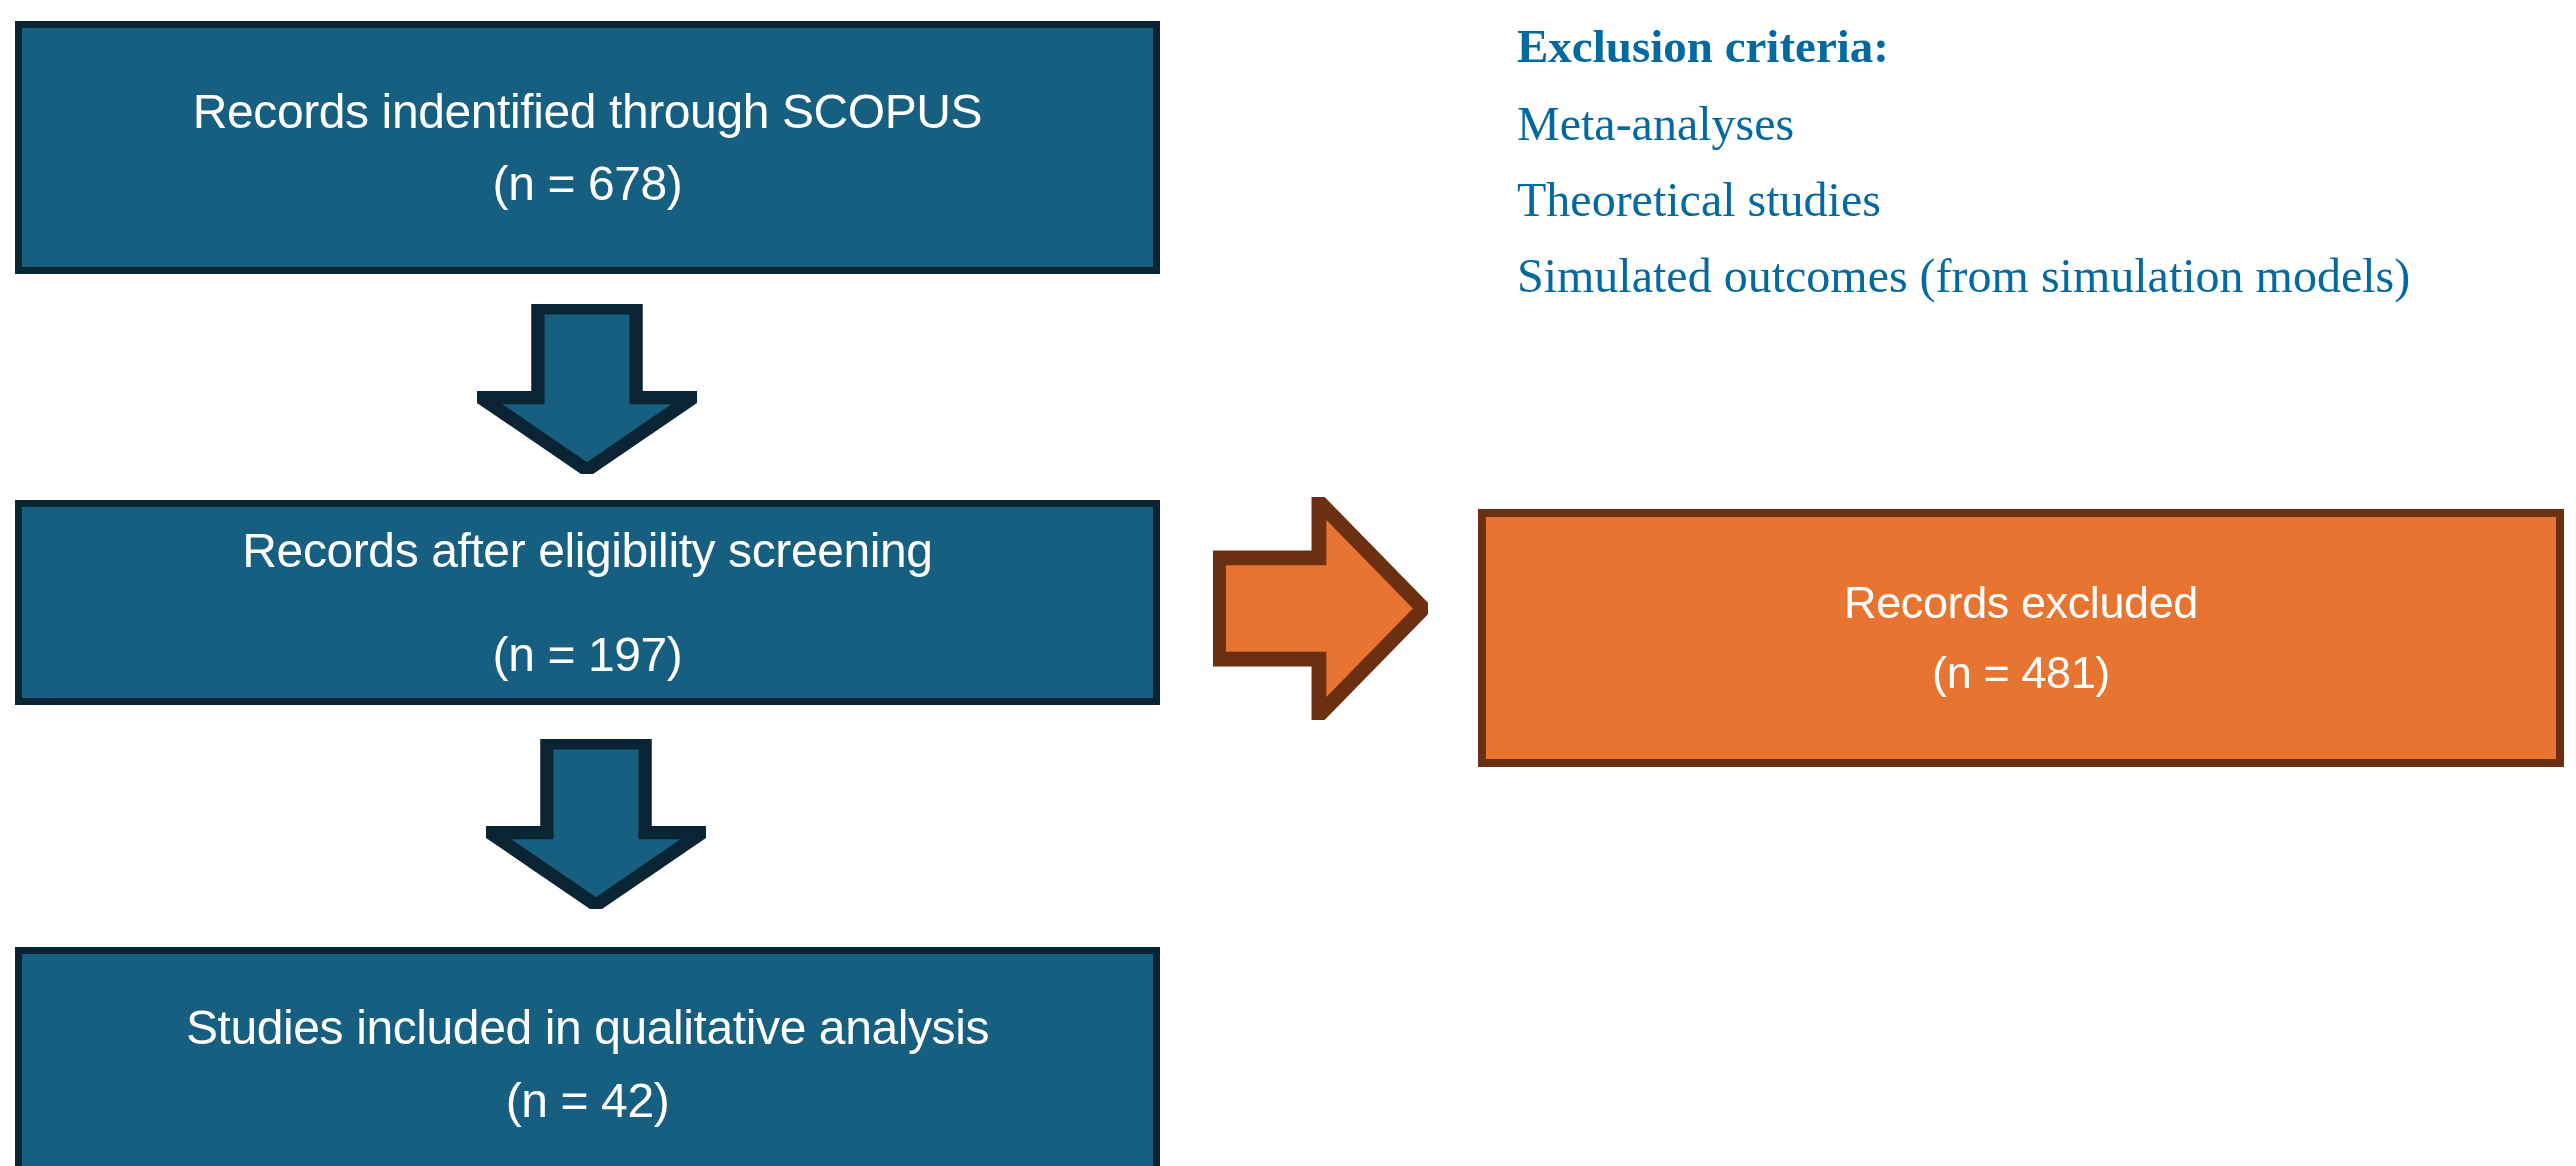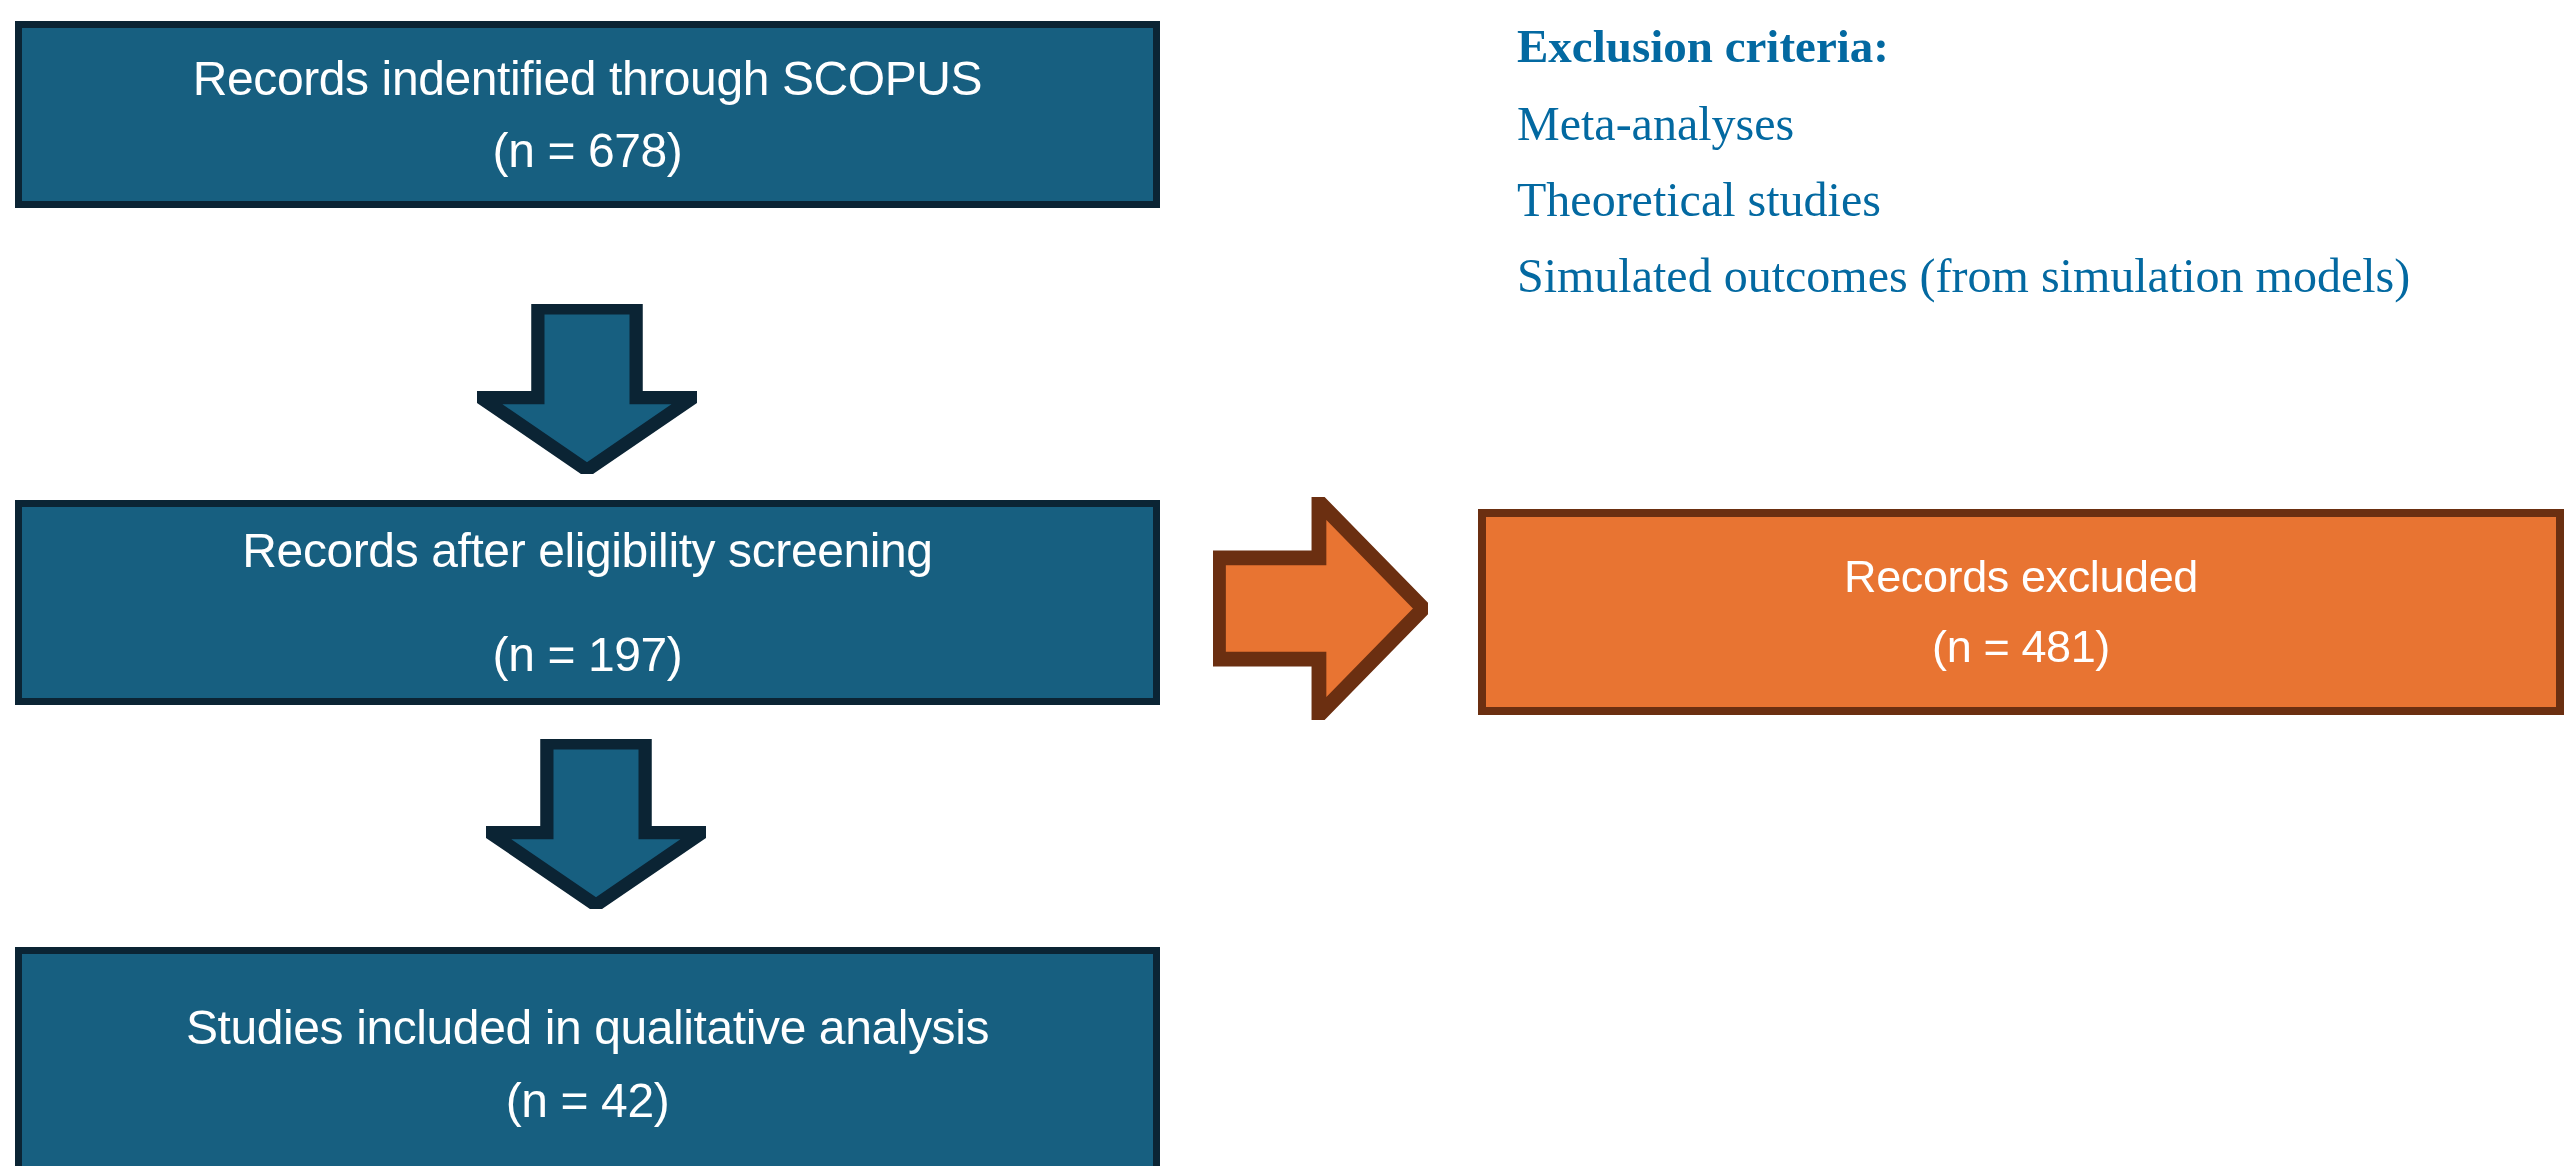--- a/index.html
+++ b/index.html
@@ -44,37 +44,37 @@
     background: #175f80;
     border: 7px solid #0b2434;
   }
   .node.orange {
     background: #e87432;
     border: 8.6px solid #6b2f11;
   }
 
   #box-identified {
     left: 15px;  top: 21px;
-    width: 1145px; height: 187px;
+    width: 1145px; height: 253px;
     font-size: 48px;
   }
   #box-screened {
     left: 15px;  top: 500px;
     width: 1145px; height: 205px;
     font-size: 48px;
     gap: 32px;
   }
   #box-included {
     left: 15px;  top: 947px;
     width: 1145px; height: 234px;
     font-size: 48px;
   }
   #box-excluded {
     left: 1478px; top: 509px;
-    width: 1086px; height: 206px;
+    width: 1086px; height: 258px;
     font-size: 45px;
   }
 
   #box-identified .line:first-child { margin-bottom: 11px; }
   #box-screened   .line:first-child { margin-bottom: 11px; }
   #box-included   .line:first-child { margin-bottom: 11px; }
   #box-excluded   .line:first-child { margin-bottom: 12.5px; }
 
   
   .arrow {

